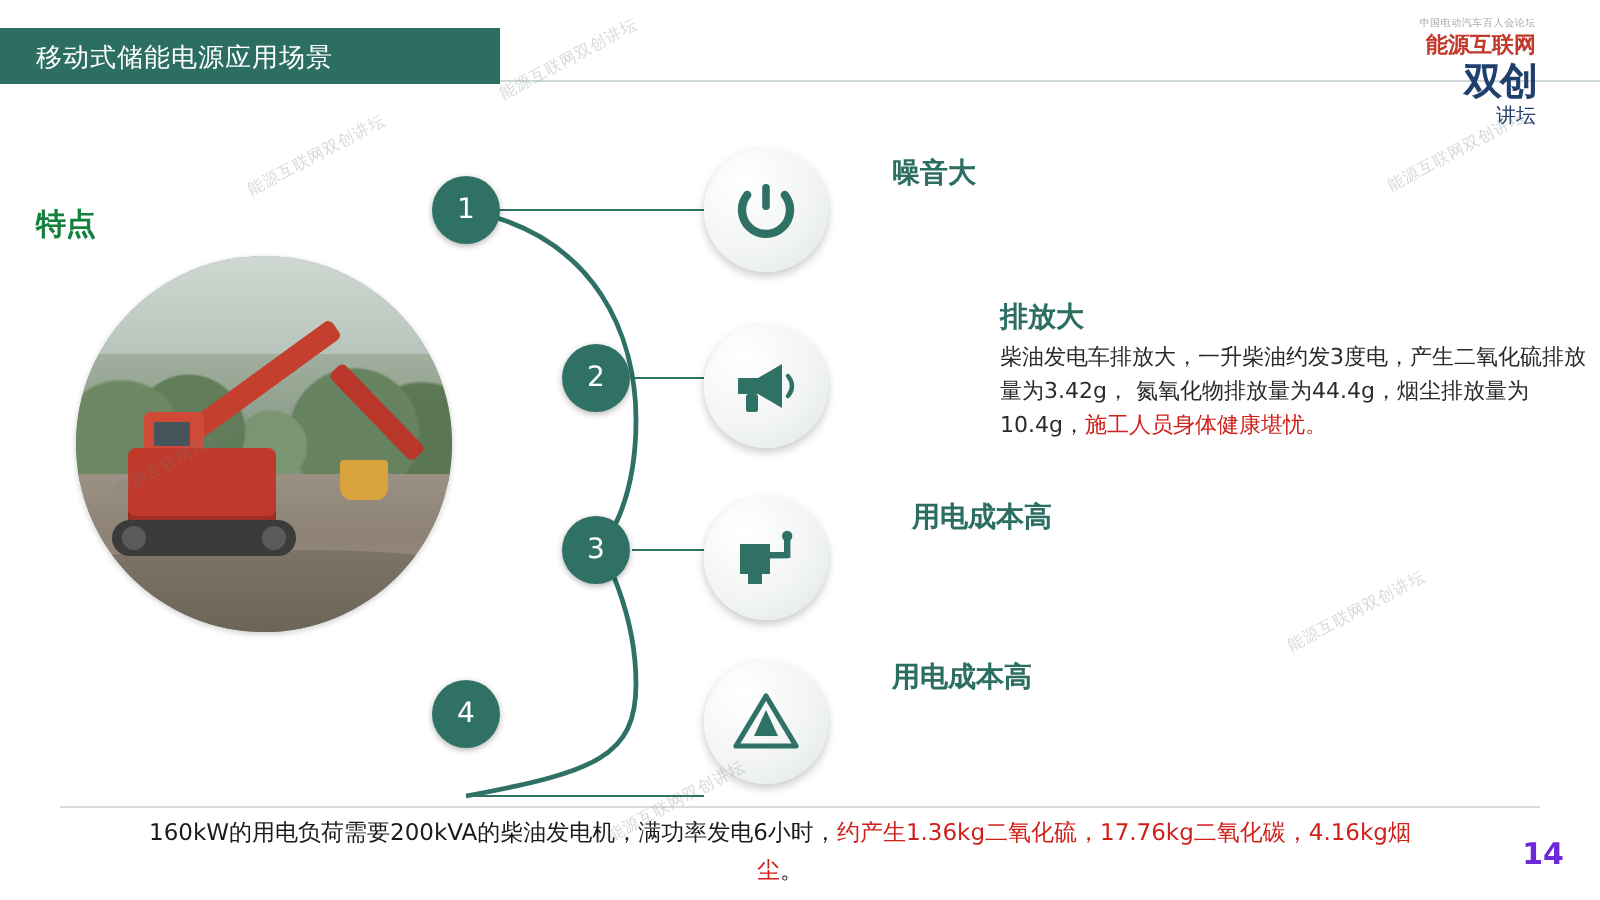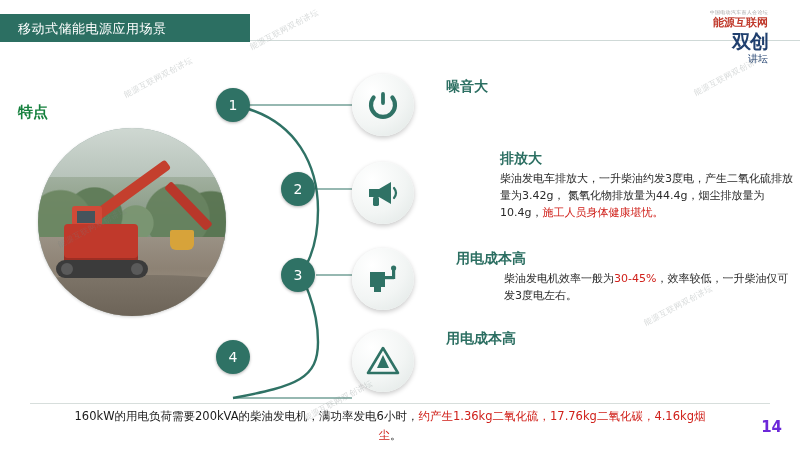--- a/index.html
+++ b/index.html
@@ -374,23 +374,20 @@
   </div>
 
   <div class="feature-title" id="t1">噪音大</div>
 
   <div class="feature-title" id="t2">排放大</div>
   <div class="feature-body" id="b2">
     <span>柴油发电车排放大，一升柴油约发3度电，产生二氧化硫排放量为3.42g，  氮氧化物排放量为44.4g，烟尘排放量为10.4g，</span><span class="hl">施工人员身体健康堪忧。</span>
   </div>
 
   <div class="feature-title" id="t3">用电成本高</div>
-  <div class="feature-body" id="b3">
-    <span>柴油发电机效率一般为</span><span class="hl">30-45%</span><span>，效率较低，一升柴油仅可发3度电左右。</span>
-  </div>
 
   <div class="feature-title" id="t4">用电成本高</div>
 
   <div class="bottom-rule"></div>
   <div class="bottom-note">
     <span>160kW的用电负荷需要200kVA的柴油发电机，满功率发电6小时，</span><span class="hl">约产生1.36kg二氧化硫，17.76kg二氧化碳，4.16kg烟尘</span><span>。</span>
   </div>
   <div class="page-num">14</div>
 
   <div class="wm" id="wm1">能源互联网双创讲坛</div>

